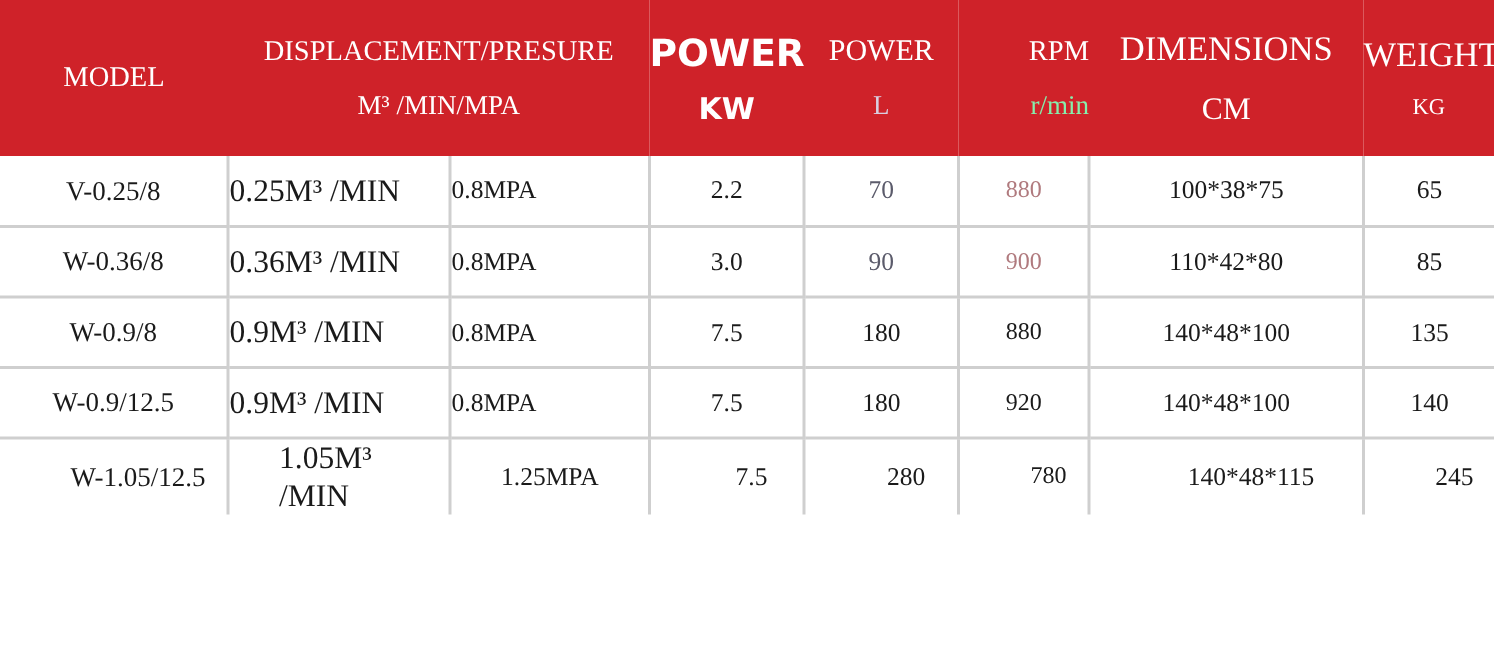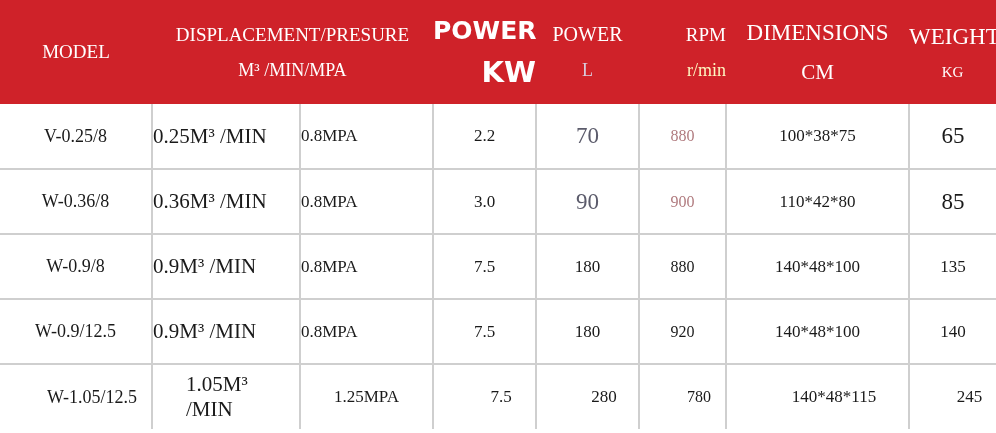--- a/index.html
+++ b/index.html
@@ -35,33 +35,33 @@
     font-weight: normal;
     border: none;
   }
   .hdr-line1 { display: block; }
   .hdr-line2 { display: block; margin-top: 14px; }
 
   .th-model       { font-size: 19px; }
   .th-disp        { font-size: 19px; }
   .th-disp .hdr-line2 { font-size: 18px; }
   .th-power       { font-size: 25px; font-family: "DejaVu Sans", sans-serif; font-weight: bold; }
-  .th-power .hdr-line2 { font-size: 29px; margin-top: 10px; text-align: right; }
+  .th-power .hdr-line2 { font-size: 20px; margin-top: 10px; }
   .th-volume      { font-size: 20px; }
   .th-volume .hdr-line2 { font-size: 18px; color: #d9cfe0; }
   .th-rpm         { font-size: 19px; text-align: right; }
-  .th-rpm .hdr-line2  { font-size: 18px; color: #fef9c3; }
+  .th-rpm .hdr-line2  { font-size: 18px; color: #86efac; }
   .th-dims        { font-size: 23px; }
   .th-dims .hdr-line2 { font-size: 21px; }
   .th-weight      { font-size: 23px; }
   .th-weight .hdr-line2 { font-size: 15px; }
 
   
   tbody tr {
-    height: 65px;
+    height: 47px;
   }
   tbody td {
     text-align: center;
     vertical-align: middle;
     color: #1a1a1a;
     border-bottom: 2px solid #cfcfcf;
     border-right: 2px solid #cfcfcf;
   }
   tbody td:last-child { border-right: none; }
   tbody tr:last-child td { border-bottom: none; padding-left: 33px; }
@@ -70,21 +70,21 @@
   .c-model   { font-size: 18px; }
   .c-disp    { font-size: 17px; text-align: left; padding-left: 16px; }
   .c-pres    { font-size: 17px; text-align: left; padding-left: 14px; }
   .c-power   { font-size: 17px; }
   .c-vol     { font-size: 17px; }
   .c-rpm     { font-size: 16px; }
   .c-dim     { font-size: 17px; }
   .c-weight  { font-size: 17px; }
 
   .big1 { font-size: 21px; }
-  .big2 { font-size: 23px; }
+  .big2 { font-size: 17px; }
   .grayred { color: #b07a7e; }
   .lightv  { color: #5b5b6b; }
 </style>
 </head>
 <body>
 
 <table class="spec-table">
   <colgroup>
     <col style="width:152px">
     <col style="width:148px">

